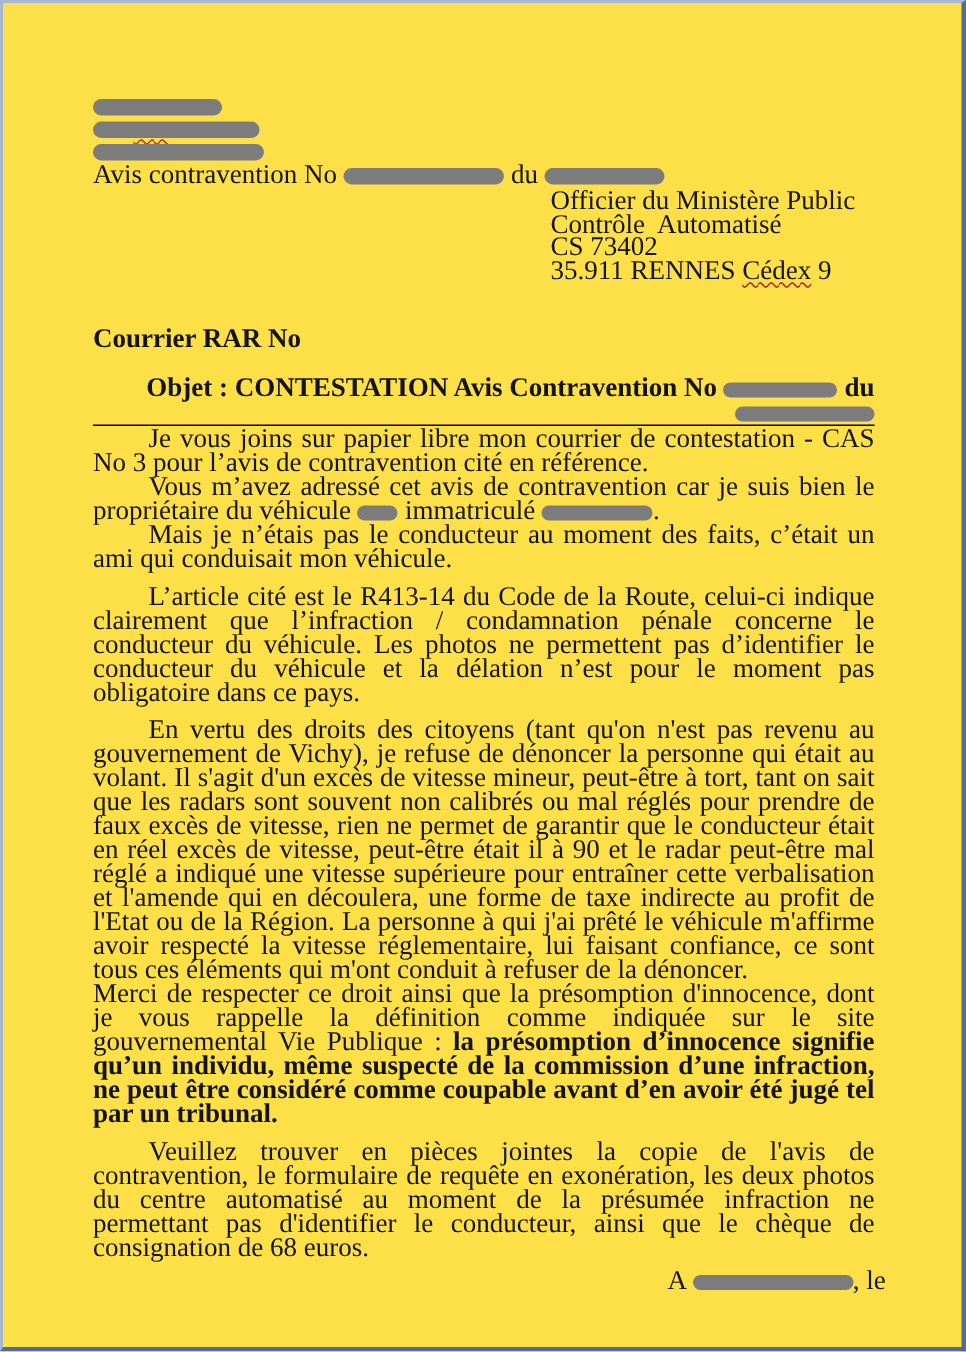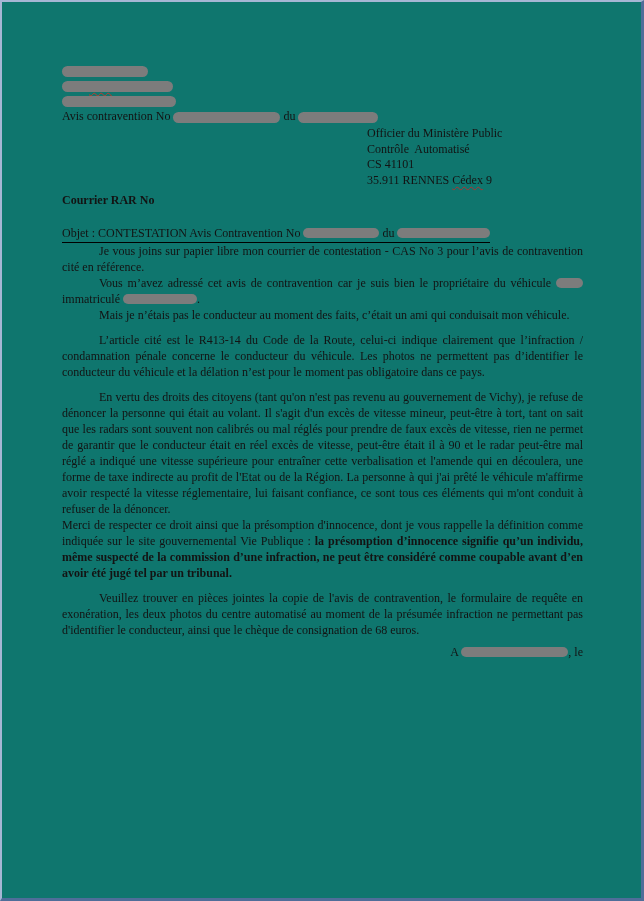--- a/index.html
+++ b/index.html
@@ -1,43 +1,43 @@
 <!DOCTYPE html>
 <html lang="fr"><head>
 <meta charset="utf-8">
 <style>
   html,body { margin:0; padding:0; background:#fff; }
   .page {
     position:relative; width:644px; height:901px; box-sizing:border-box;
-    background:#0f766e; overflow:hidden;
+    background:#fde047; overflow:hidden;
     border-style:solid; border-width:2px 3px 3px 2px;
     border-color:#a6b6d4 #4f6d99 #4f6d99 #a6b6d4;
     font-family:"Liberation Serif","DejaVu Serif",serif;
-    font-size:12px; line-height:16px; color:#131313;
+    font-size:18px; line-height:16px; color:#131313;
   }
   .content { padding:60px 58px 0 60px; }
 
   .redact { display:inline-block; background:#7c7c7c; border-radius:5.5px;
             height:10px; vertical-align:-1px; }
   .sender .redact { height:11px; vertical-align:middle; }
 
   .sender-line { height:15px; position:relative; }
   .squig { position:absolute; left:27px; top:8px; font-size:8px; line-height:8px;
            letter-spacing:1px; color:transparent; }
   .squig::after { content:"••••••"; color:transparent;
            text-decoration:underline wavy #c0392b; text-decoration-thickness:1px; }
   .avis-line { height:16px; margin-top:1px; }
 
   .recipient { margin:2px 0 0 305px; line-height:15.5px; }
   .recipient-line { white-space:pre-wrap; }
   .wavy-word { text-decoration:underline wavy #b03030;
                text-decoration-thickness:1px; text-underline-offset:2px; }
 
-  .courrier { margin-top:4px; font-weight:bold; }
-  .objet { margin-top:17px; font-weight:normal; }
+  .courrier { margin-top:29px; font-weight:bold; }
+  .objet { margin-top:17px; font-weight:bold;text-align:right; }
   .objet-underline { display:inline-block; border-bottom:1.5px solid #000;
                      padding-bottom:1px; }
   .objet-underline .redact { height:10px; }
 
   .salutation { margin:29px 0 0 66px; }
 
   p.para { margin:0; text-align:justify; text-indent:37px; }
   p.para.gap { margin-top:9px; }
   p.para.noindent { text-indent:0; }
   .first-gap { margin-top:11px; }
@@ -66,21 +66,21 @@
         <span>Avis contravention No</span>
         <span class="redact" style="width:107px"></span>
         <span>du</span>
         <span class="redact" style="width:80px"></span>
       </div>
     </div>
 
     <div class="recipient">
       <div class="recipient-line">Officier du Ministère Public</div>
       <div class="recipient-line">Contrôle  Automatisé</div>
-      <div class="recipient-line">CS 41101</div>
+      <div class="recipient-line">CS 73402</div>
       <div class="recipient-line"><span>35.911 RENNES </span><span class="wavy-word">Cédex</span><span> 9</span></div>
     </div>
 
     <div class="courrier">Courrier RAR No</div>
 
     <div class="objet">
       <span class="objet-underline">
         <span>Objet : CONTESTATION Avis Contravention No</span>
         <span class="redact" style="width:76px"></span>
         <span>du</span>

